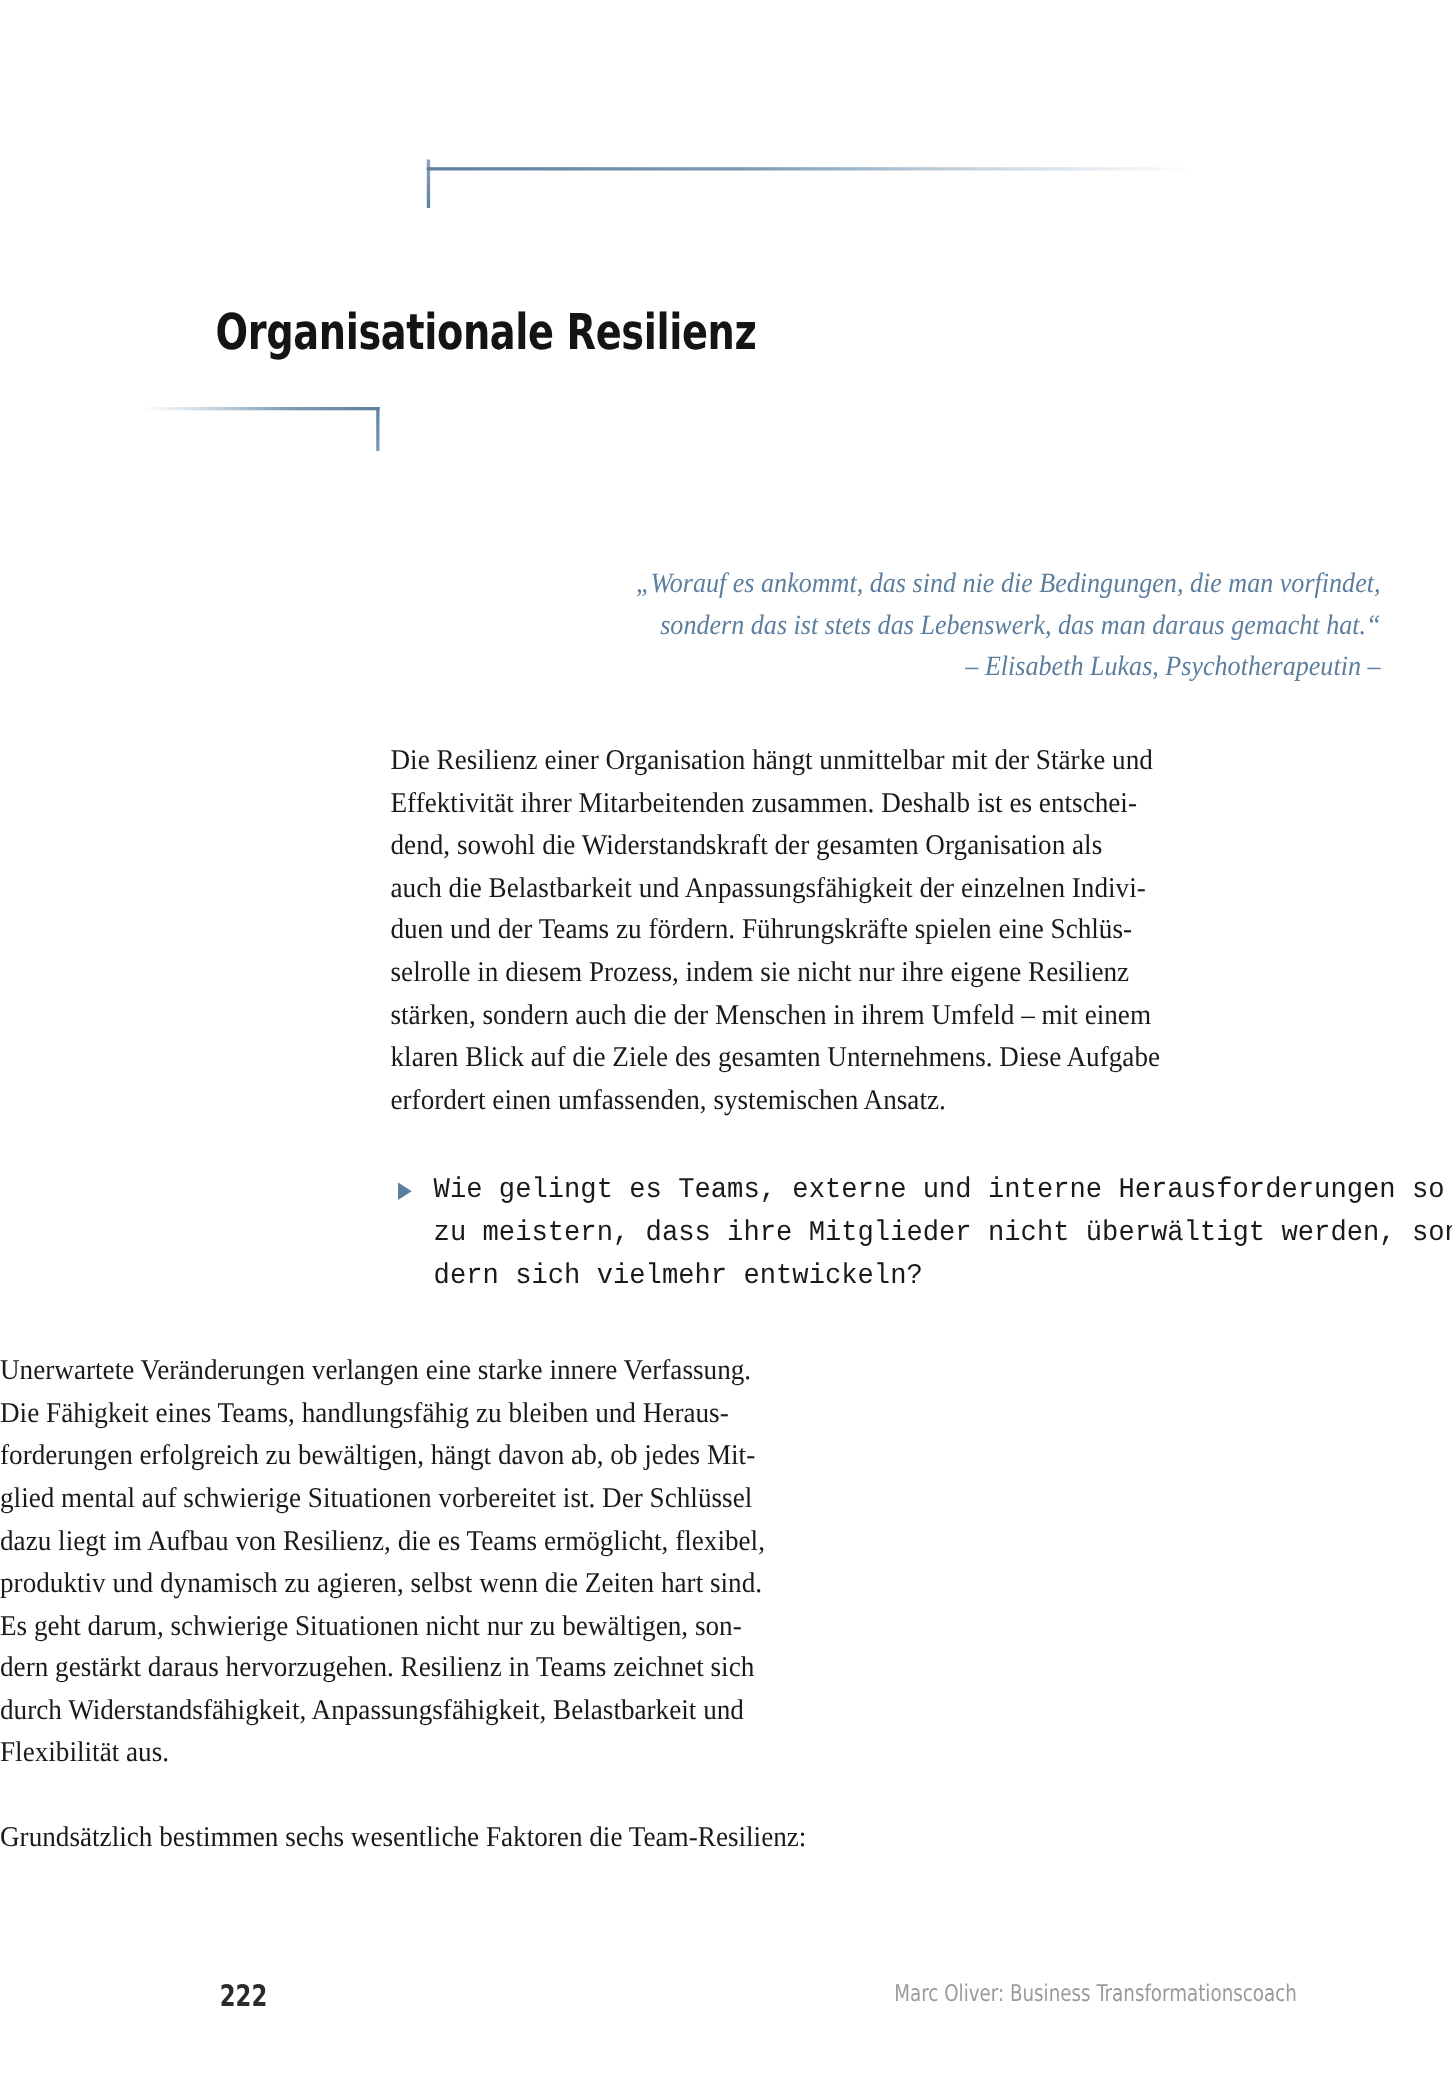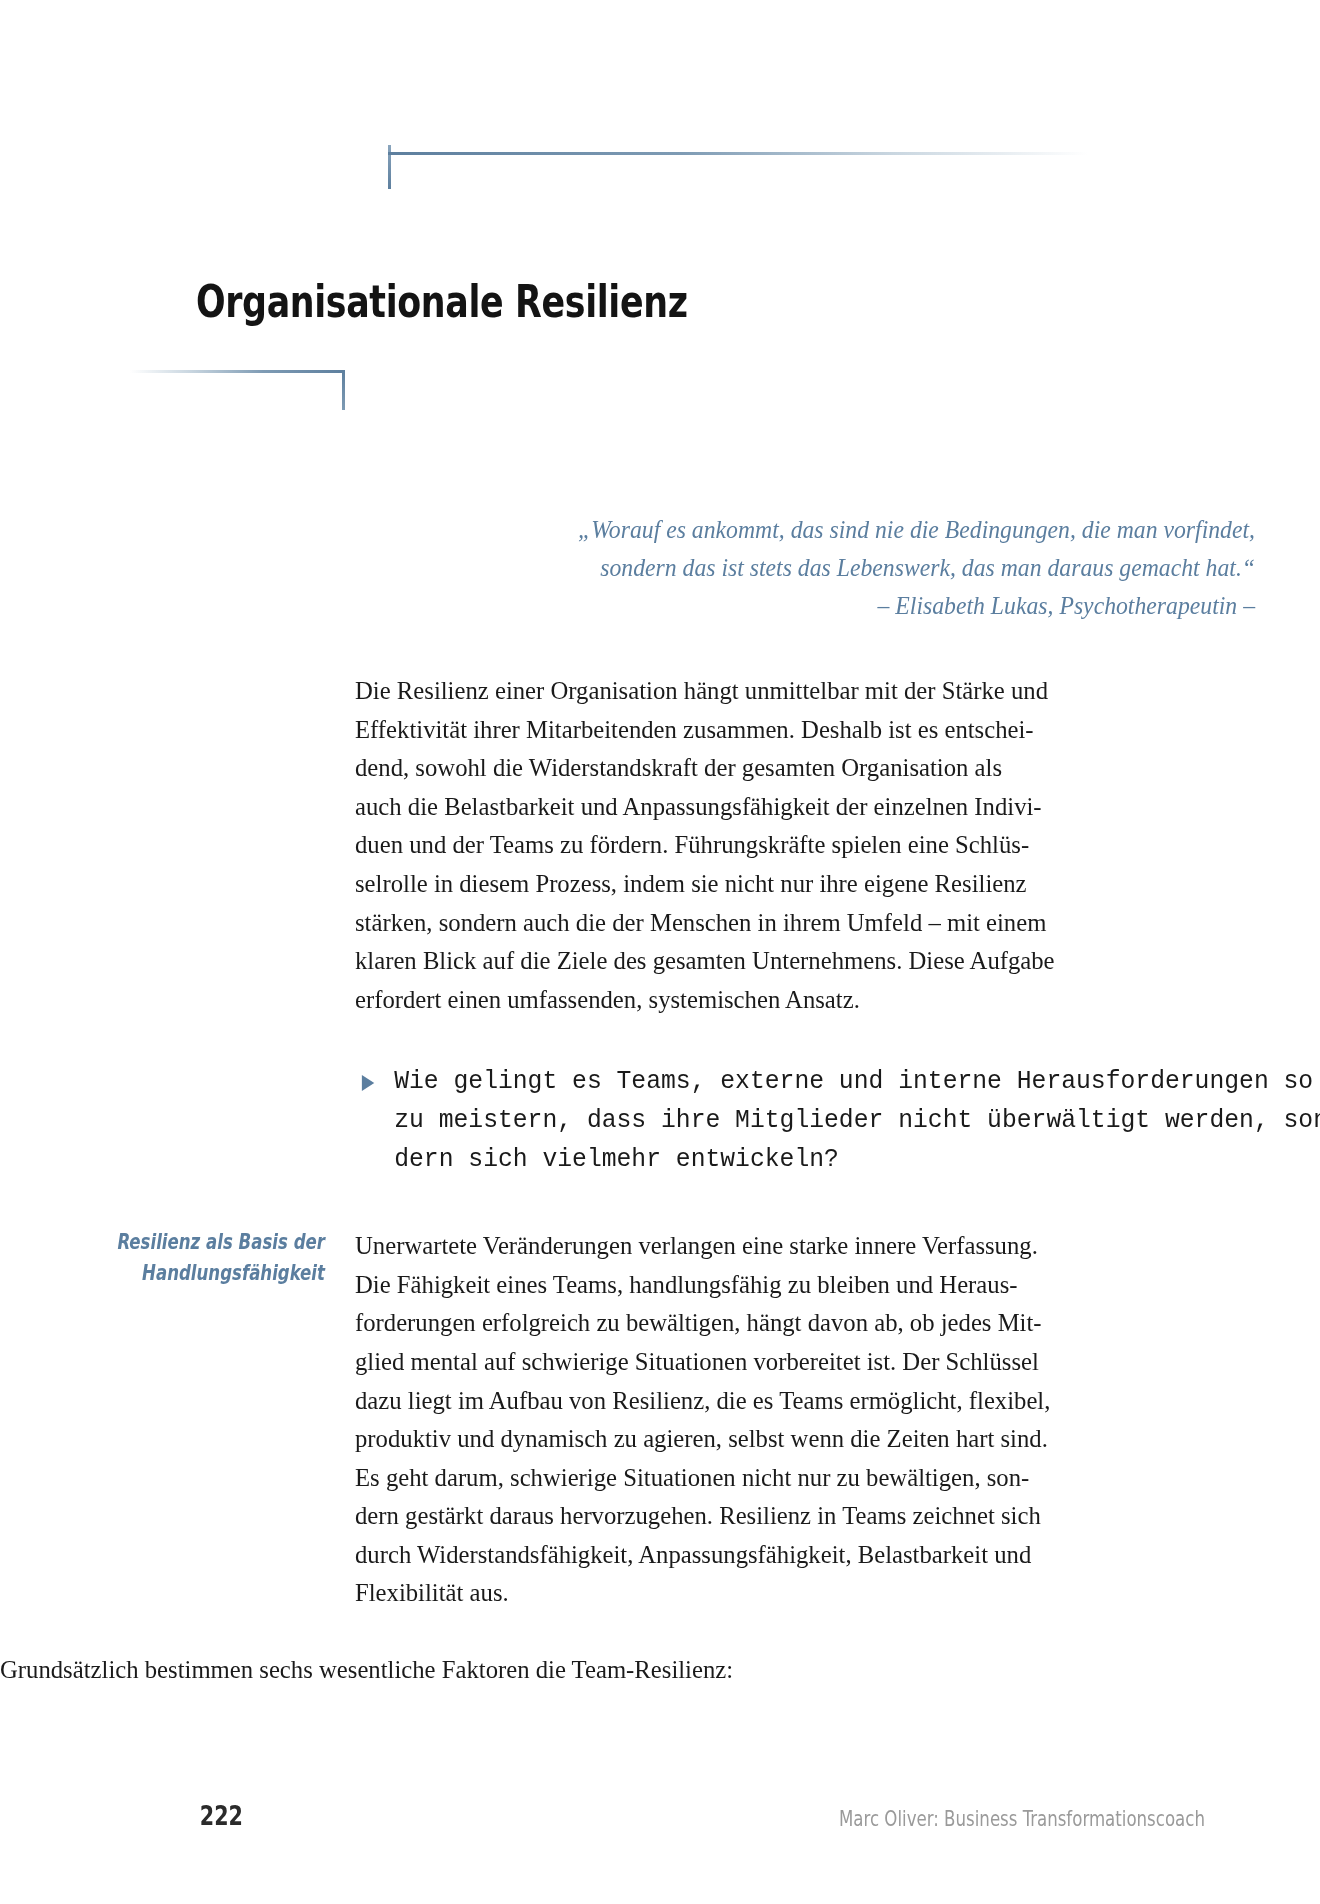--- a/index.html
+++ b/index.html
@@ -160,24 +160,24 @@
     border-bottom: 8px solid transparent;
     border-left: 13px solid #5b7e9f;
   }
   .gap-md { height: 38px; }
   .gap-lg { height: 44px; }
 
   
   .footer {
     position: absolute;
     left: 196px;
-    right: 90px;
+    right: 116px;
     top: 1800px;
     display: flex;
-    align-items: flex-end;
+    align-items: flex-start;
     justify-content: space-between;
     gap: 40px;
   }
   .folio {
     font-family: "DejaVu Sans Condensed", "Liberation Sans Narrow", "Liberation Sans", sans-serif;
     font-weight: bold;
     font-size: 27px;
     color: #2b2b2b;
     transform: scaleX(0.85);
     transform-origin: left baseline;
@@ -241,26 +241,20 @@
             <span class="ln">zu meistern, dass ihre Mitglieder nicht überwältigt werden, son-</span>
             <span class="ln">dern sich vielmehr entwickeln?</span>
           </li>
         </ul>
       </div>
     </div>
 
     <div class="gap-lg"></div>
 
     <div class="block">
-      <div class="margin-col">
-        <div class="marginnote">
-          <span>Resilienz als Basis der</span>
-          <span>Handlungsfähigkeit</span>
-        </div>
-      </div>
       <div class="body-col">
         <p class="body">
           <span class="ln">Unerwartete Veränderungen verlangen eine starke innere Verfassung.</span>
           <span class="ln">Die Fähigkeit eines Teams, handlungsfähig zu bleiben und Heraus-</span>
           <span class="ln">forderungen erfolgreich zu bewältigen, hängt davon ab, ob jedes Mit-</span>
           <span class="ln">glied mental auf schwierige Situationen vorbereitet ist. Der Schlüssel</span>
           <span class="ln">dazu liegt im Aufbau von Resilienz, die es Teams ermöglicht, flexibel,</span>
           <span class="ln">produktiv und dynamisch zu agieren, selbst wenn die Zeiten hart sind.</span>
           <span class="ln">Es geht darum, schwierige Situationen nicht nur zu bewältigen, son-</span>
           <span class="ln">dern gestärkt daraus hervorzugehen. Resilienz in Teams zeichnet sich</span>

